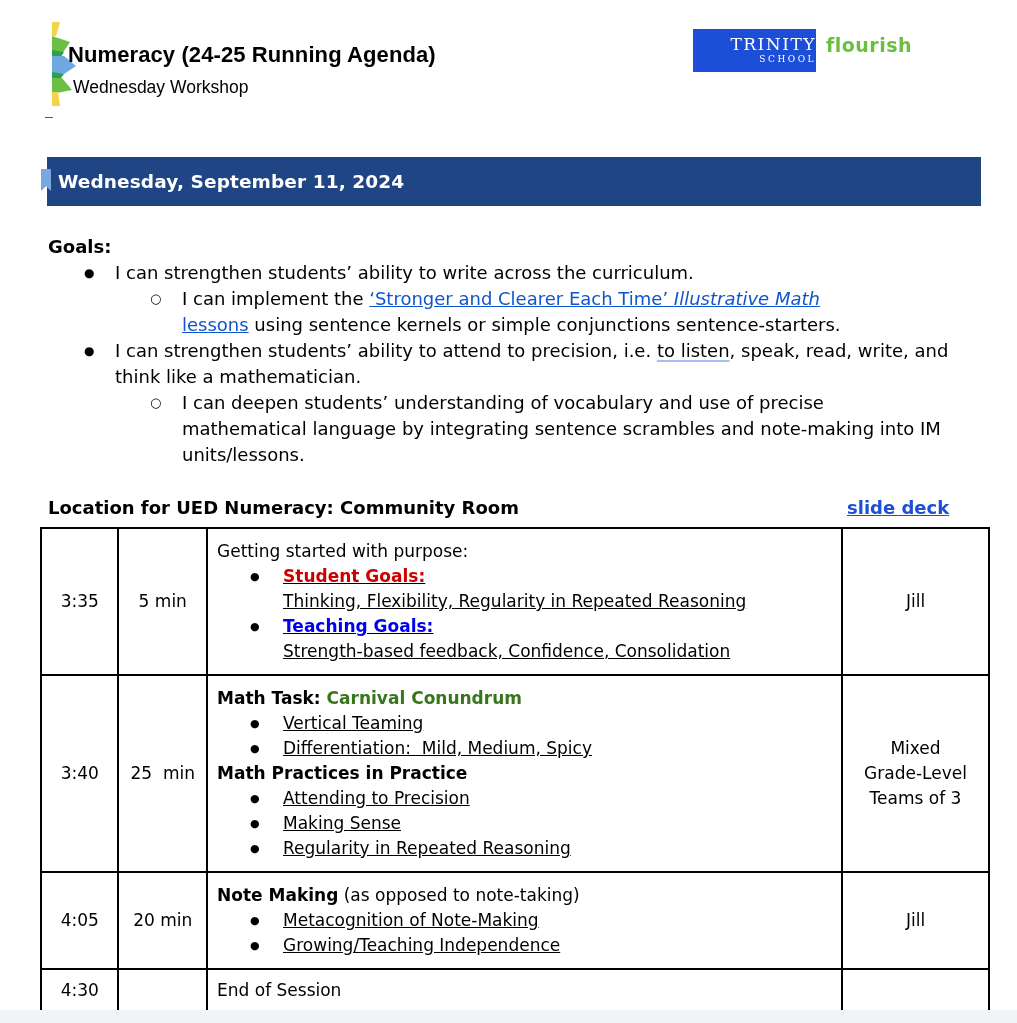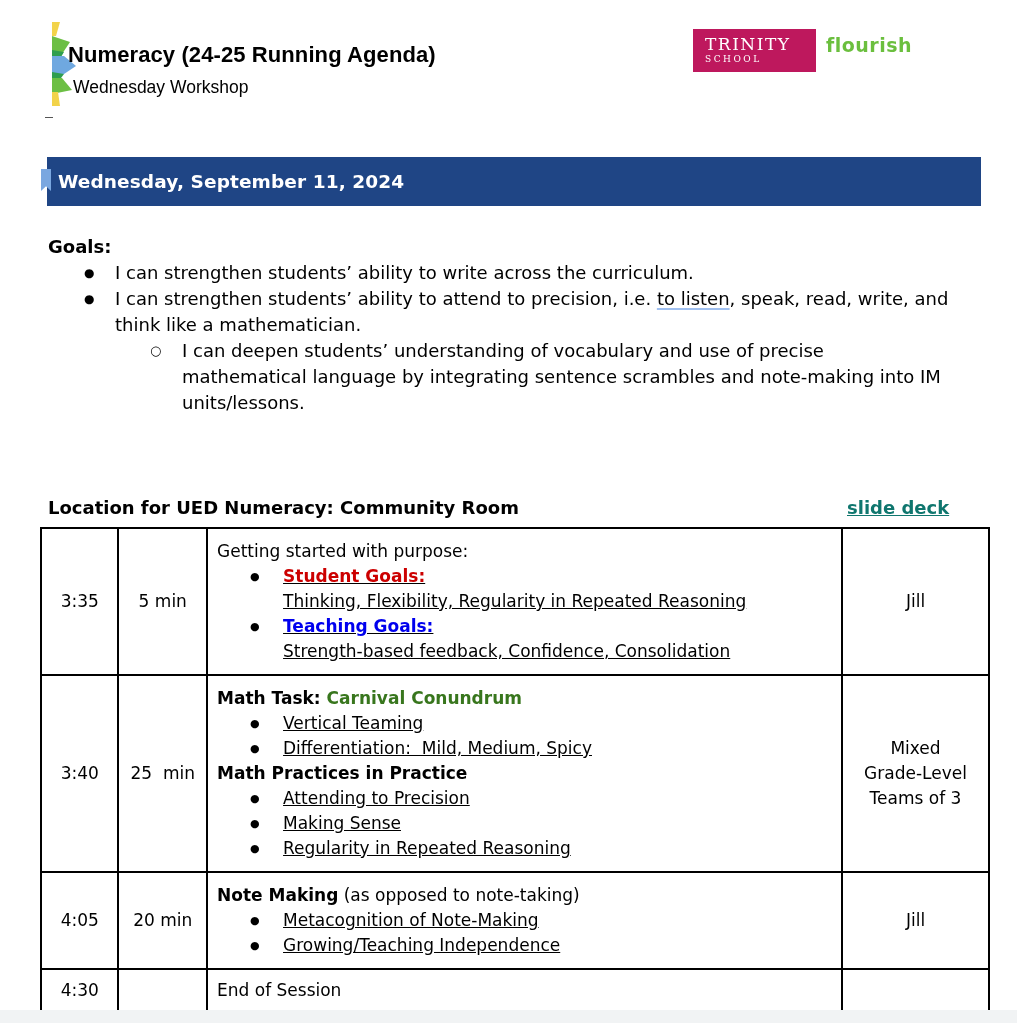--- a/index.html
+++ b/index.html
@@ -5,42 +5,42 @@
   * { box-sizing: border-box; margin: 0; padding: 0; }
   html, body { width: 1017px; height: 1023px; background: #ffffff; overflow: hidden; }
   body { font-family: "DejaVu Sans", sans-serif; color: #000; position: relative; }
 
   .header { position: absolute; left: 50px; top: 20px; width: 900px; height: 100px; }
   .logo-mark { position: absolute; left: 0; top: 2px; width: 28px; height: 84px; }
   .title { position: absolute; left: 18px; top: 22px; font-family: "Liberation Sans", sans-serif; font-weight: bold; font-size: 22px; letter-spacing: 0.1px; }
   .subtitle { position: absolute; left: 23px; top: 57px; font-family: "Liberation Sans", sans-serif; font-size: 17.5px; }
   .dash { position: absolute; left: -5px; top: 97px; width: 8px; height: 1px; background: #555; }
 
-  .trinity { position: absolute; left: 693px; top: 29px; width: 123px; height: 43px; background: #be185d; color: #fff; font-family: "DejaVu Serif", serif; text-align: left; padding-left: 12px; }
+  .trinity { position: absolute; left: 693px; top: 29px; width: 123px; height: 43px; background: #1d4ed8; color: #fff; font-family: "DejaVu Serif", serif; text-align: right; padding-left: 12px; }
   .trinity .t1 { font-size: 17px; letter-spacing: 1.5px; line-height: 19px; padding-top: 6px; }
   .trinity .t2 { font-size: 9px; letter-spacing: 2.5px; line-height: 10px; }
   .flourish { position: absolute; left: 826px; top: 34px; font-family: "DejaVu Sans", sans-serif; font-weight: bold; font-size: 19px; color: #6bbf3e; letter-spacing: 0.5px; }
 
   .date-bar { position: absolute; left: 47px; top: 157px; width: 934px; height: 49px; background: #1f4585; }
   .date-bar .bookmark { position: absolute; left: -6px; top: 12px; width: 10px; height: 22px; background: #7aa7e0; clip-path: polygon(0 0,100% 0,100% 100%,50% 78%,0 100%); }
   .date-bar .date-text { position: absolute; left: 11px; top: 14px; color: #fff; font-weight: bold; font-size: 18.5px; letter-spacing: 0.1px; }
 
   .goals { position: absolute; left: 48px; top: 234px; width: 950px; font-size: 18px; line-height: 26px; }
   .goals .goals-label { font-weight: bold; }
   .goals ul { list-style: none; }
   .goals li { position: relative; }
   .goals .l1 { padding-left: 67px; }
   .goals .l1::before { content: "\25CF"; position: absolute; left: 36px; top: 0; font-size: 12px; }
   .goals .l2 { padding-left: 134px; }
   .goals .l2::before { content: "\25CB"; position: absolute; left: 102px; top: 0; font-size: 13px; }
   .goals a { color: #1155cc; text-decoration: underline; }
   .goals .spell { text-decoration: underline; text-decoration-color: #a0c0f0; text-decoration-thickness: 2px; text-underline-offset: 3px; }
 
   .location { position: absolute; left: 48px; top: 497px; font-weight: bold; font-size: 18px; }
-  .slide-deck { position: absolute; left: 847px; top: 497px; font-weight: bold; font-size: 18px; color: #0f766e; text-decoration: underline; }
+  .slide-deck { position: absolute; left: 847px; top: 497px; font-weight: bold; font-size: 18px; color: #1d4ed8; text-decoration: underline; }
 
   table.agenda { position: absolute; left: 40px; top: 527px; width: 950px; border-collapse: collapse; font-size: 17px; line-height: 25px; }
   table.agenda td { border: 2px solid #000; vertical-align: middle; }
   .c-time { width: 77px; text-align: center; }
   .c-dur { width: 88px; text-align: center; }
   .c-act { width: 631px; padding: 10px 9px; }
   .c-lead { width: 146px; text-align: center; }
   .act ul { list-style: none; }
   .act li { position: relative; padding-left: 66px; text-decoration: underline; }
   .act li::before { content: "\25CF"; position: absolute; left: 33px; font-size: 11px; }
@@ -78,20 +78,23 @@
 
 <div class="date-bar">
   <div class="bookmark"></div>
   <div class="date-text">Wednesday, September 11, 2024</div>
 </div>
 
 <div class="goals">
   <div class="goals-label">Goals:</div>
   <ul>
     <li class="l1">I can strengthen students’ ability to write across the curriculum.</li>
+    <li class="l2">
+      <span>I can implement the </span><a><span>‘Stronger and Clearer Each Time’ </span><i>Illustrative Math</i><br><span>lessons</span></a><span> using sentence kernels or simple conjunctions sentence-starters.</span>
+    </li>
     <li class="l1">
       <span>I can strengthen students’ ability to attend to precision, i.e. </span><span class="spell">to listen</span><span>, speak, read, write, and think like a mathematician.</span>
     </li>
     <li class="l2" style="padding-right:50px;">I can deepen students’ understanding of vocabulary and use of precise mathematical language by integrating sentence scrambles and note-making into IM units/lessons.</li>
   </ul>
 </div>
 
 <div class="location">Location for UED Numeracy: Community Room</div>
 <a class="slide-deck">slide deck</a>
 

